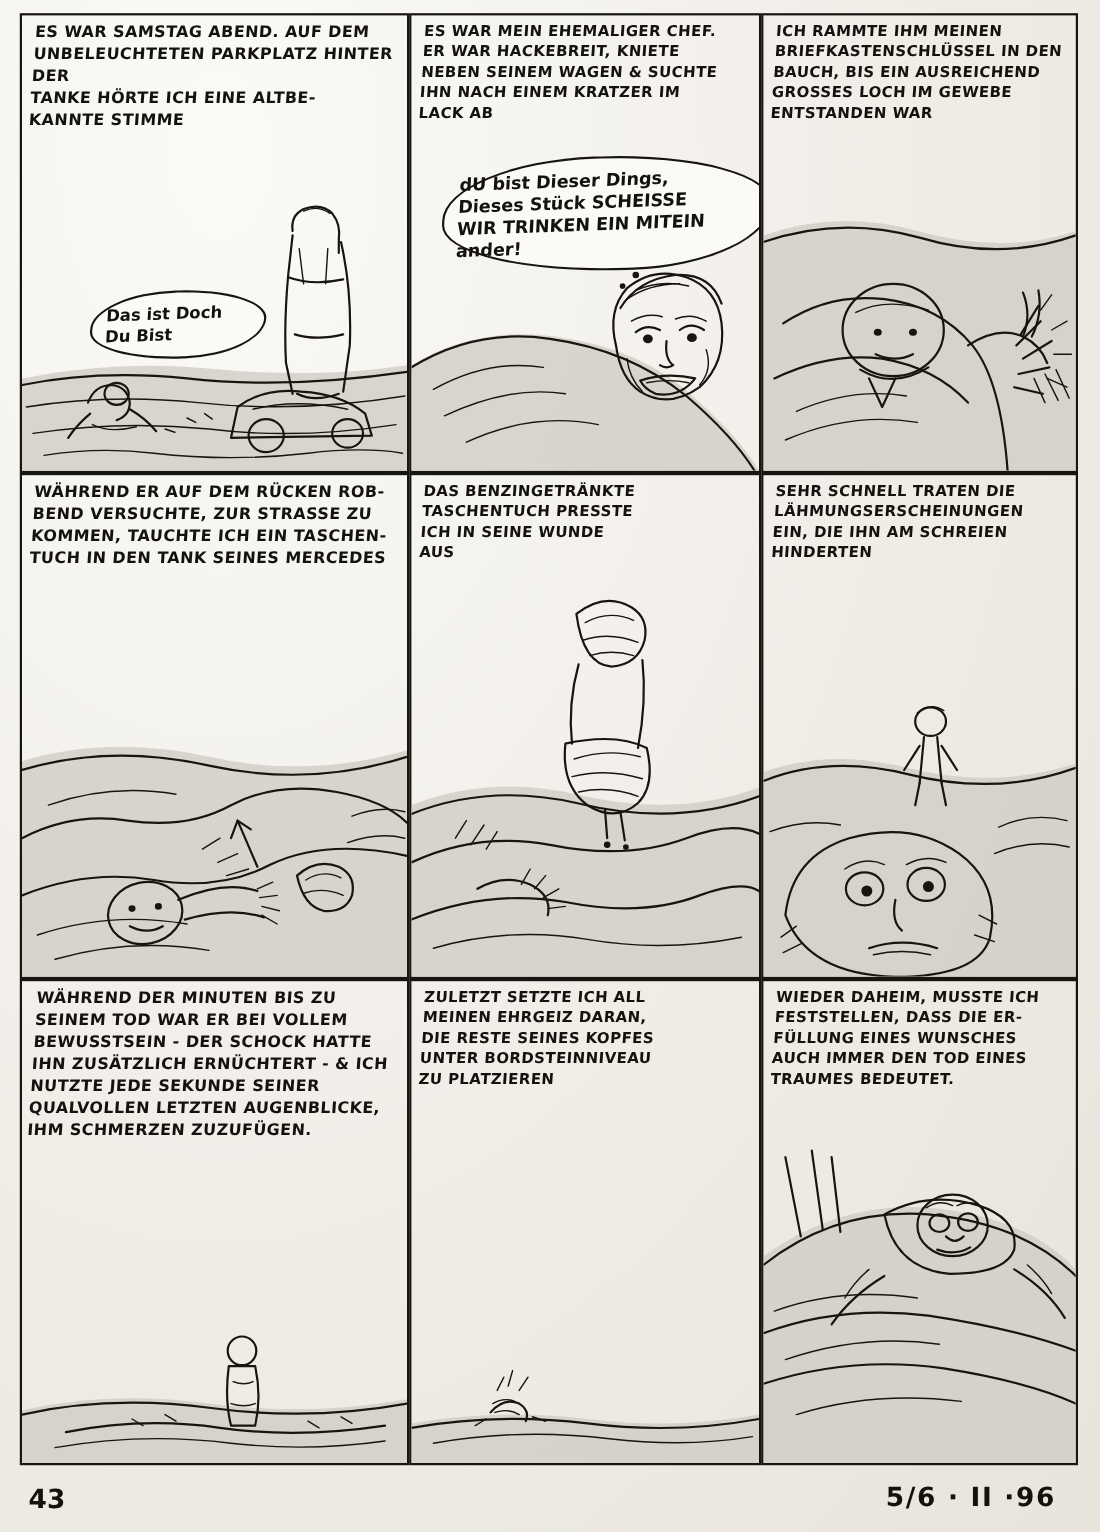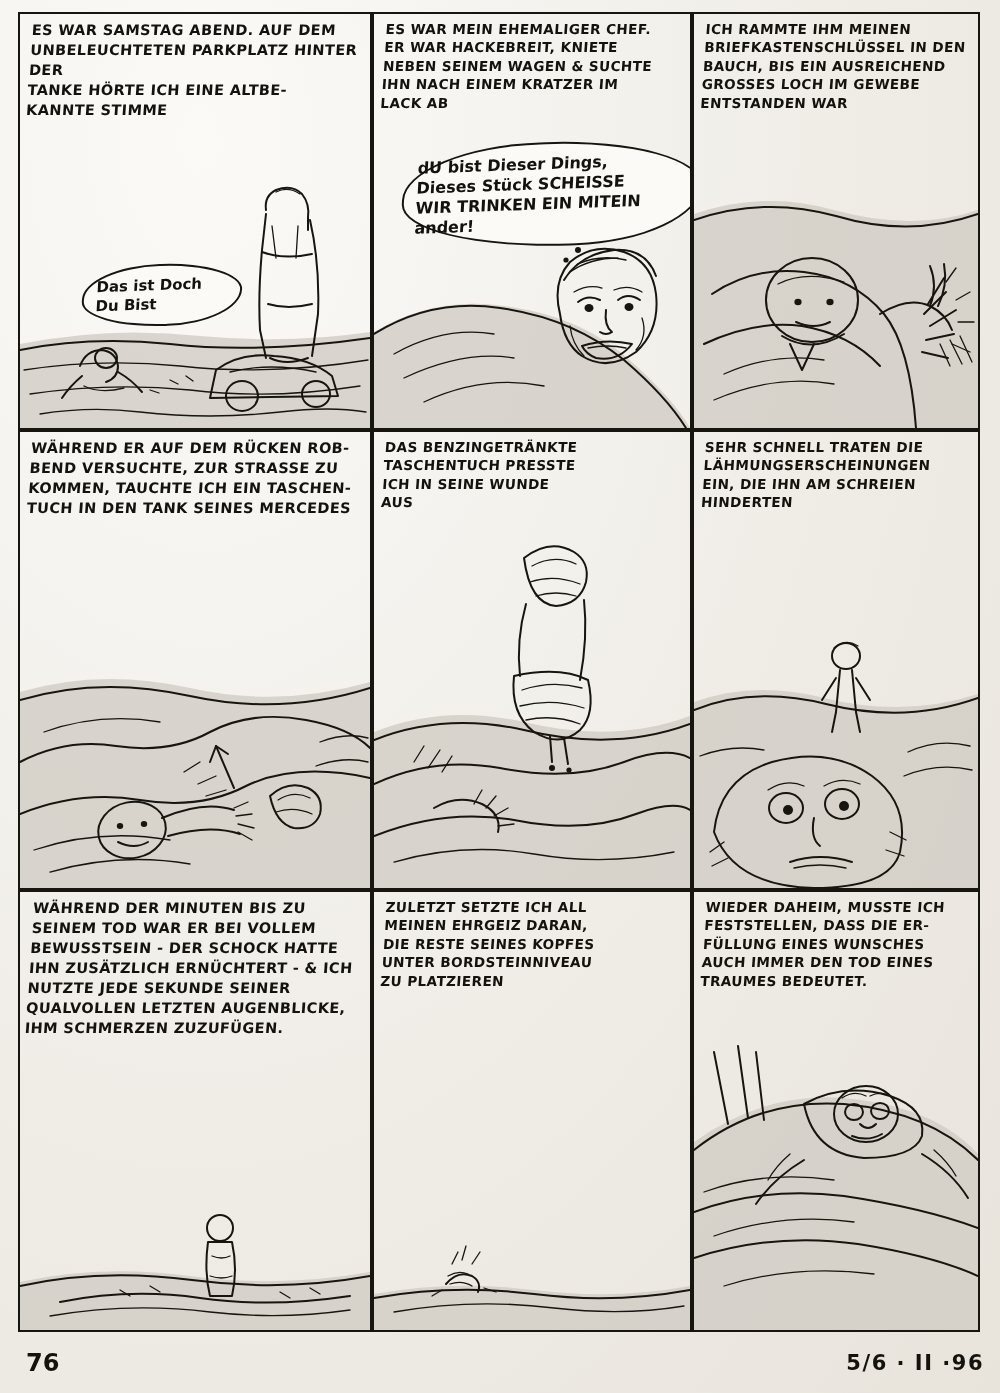--- a/index.html
+++ b/index.html
@@ -86,23 +86,23 @@
     position: absolute;
     left: 26px;
     bottom: 16px;
     font-size: 24px;
     font-weight: 700;
     color: #14120d;
     font-family: "DejaVu Sans", sans-serif;
   }
   .footer-sig {
     position: absolute;
-    right: 16px;
+    right: 40px;
     bottom: 18px;
-    font-size: 21px;
+    font-size: 24px;
     font-weight: 600;
     color: #14120d;
     letter-spacing: 1.5px;
     font-family: "DejaVu Sans", sans-serif;
   }
 
   svg { display: block; }
   .ink { stroke: #17150f; fill: none; stroke-width: 2; stroke-linecap: round; stroke-linejoin: round; }
   .ink-thin { stroke: #17150f; fill: none; stroke-width: 1.3; stroke-linecap: round; stroke-linejoin: round; }
   .ink-fill { fill: #17150f; stroke: none; }
@@ -409,15 +409,15 @@
 
           <path class="ink" d="M0,320 Q70,294 150,304 Q230,316 284,336"></path>
           <path class="ink" d="M0,366 Q80,340 164,352 Q240,364 284,384"></path>
           <path class="ink-thin" d="M10,300 Q70,278 140,288 M20,344 Q90,320 160,330 M30,394 Q100,372 180,382"></path>
           <path class="ink-thin" d="M96,262 q-14,12 -22,26 M240,258 q14,12 22,26"></path>
         </svg>
       </div>
     </div>
   </div>
 
-  <div class="footer-num">76</div>
+  <div class="footer-num">43</div>
   <div class="footer-sig">5/6 · II ·96</div>
 </div>
 
 </body></html>

